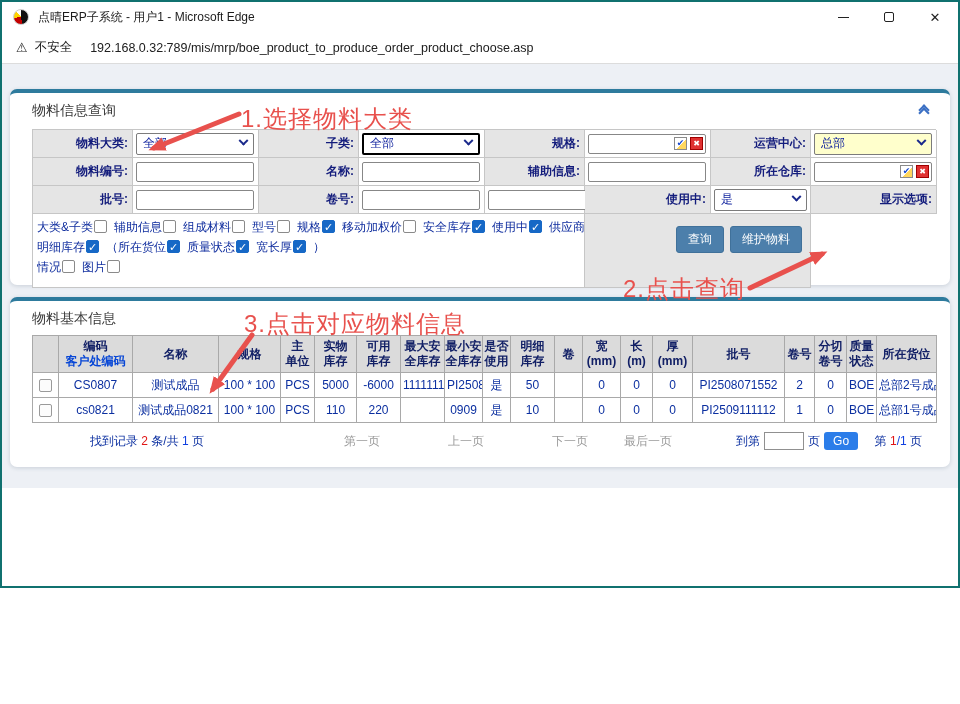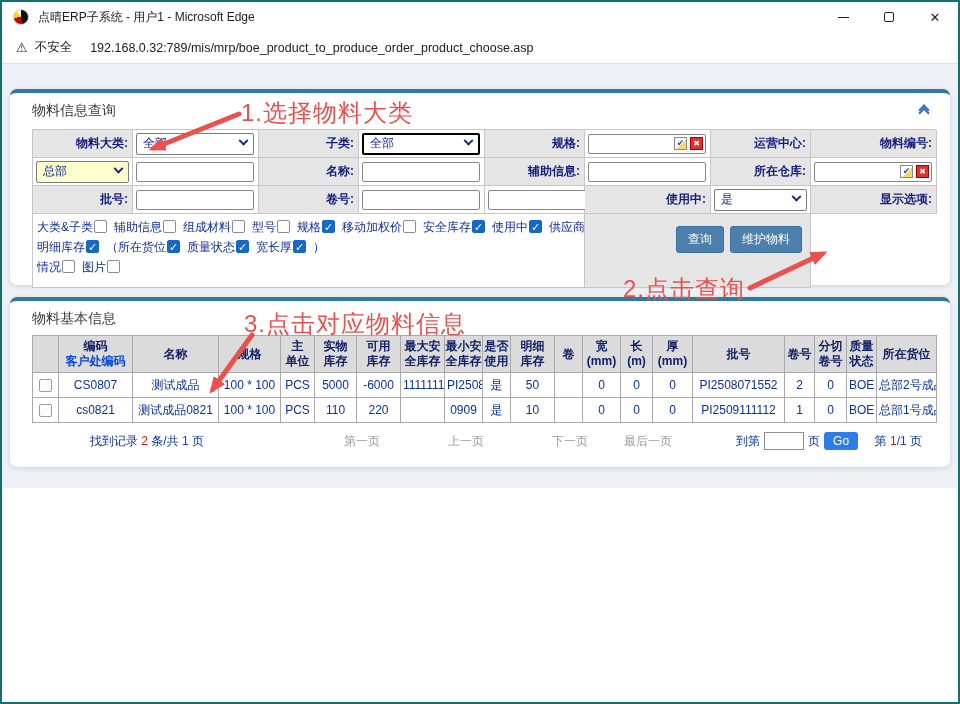--- a/index.html
+++ b/index.html
@@ -1,18 +1,18 @@
 <!DOCTYPE html>
 <html><head>
 <meta charset="utf-8">
 <style>
   * { margin:0; padding:0; box-sizing:border-box; }
   html,body { width:960px; height:704px; overflow:hidden; }
   body { font-family:"Liberation Sans","DejaVu Sans",sans-serif; }
-  .window { position:relative; width:960px; height:704px; border:2px solid #10716f; background:#fef9c3; display:flex; flex-direction:column; }
+  .window { position:relative; width:960px; height:588px; border:2px solid #10716f; background:#fef9c3; display:flex; flex-direction:column; }
 
   
   .titlebar { height:30px; background:#fff; display:flex; align-items:center; flex:0 0 auto; }
   .favicon { width:16px; height:16px; border-radius:50%; margin-left:11px; flex:0 0 auto;
     background:conic-gradient(from 0deg at 50% 50%, #111 0deg 170deg, #c40000 170deg 262deg, #ffd400 262deg 320deg, #ffffff 320deg 360deg);
     border:1px solid #ccc; }
   .wtitle { margin-left:9px; font-size:12px; color:#1c1c1c; }
   .win-controls { margin-left:auto; display:flex; height:30px; }
   .win-btn { width:46px; height:30px; display:flex; align-items:center; justify-content:center; }
   .ic-min { width:11px; height:1px; background:#222; }
@@ -138,27 +138,27 @@
               </div>
             </div>
             <div class="fc lbl">规格:</div>
             <div class="fc fld">
               <div class="ibox">
                 <span class="ico-edit">✔</span>
                 <span class="ico-del">✖</span>
               </div>
             </div>
             <div class="fc lbl">运营中心:</div>
-            <div class="fc lbl">物料编号:</div>
             <div class="fc fld">
               <div class="sel yellow">
                 <span class="val">总部</span>
                 <span class="chev"></span>
               </div>
             </div>
+            <div class="fc lbl">物料编号:</div>
             <div class="fc fld">
               <input class="tinput" style="">
             </div>
             <div class="fc lbl">名称:</div>
             <div class="fc fld">
               <input class="tinput" style="">
             </div>
             <div class="fc lbl">辅助信息:</div>
             <div class="fc fld">
               <input class="tinput" style="">
@@ -328,21 +328,21 @@
               <button class="go-btn">Go</button>
             </span>
             <span class="pageind"><span>第 </span><span class="red">1</span><span class="blue">/1</span><span> 页</span></span>
           </div>
       </div>
 
     </div>
   </div>
 
   <div class="overlay">
-    <div class="anno" style="left:239px; top:95px;">1.选择物料大类</div>
+    <div class="anno" style="left:239px; top:101px;">1.选择物料大类</div>
     <div class="anno" style="left:621px; top:271px;">2.点击查询</div>
     <div class="anno" style="left:242px; top:306px;">3.点击对应物料信息</div>
     <svg width="960" height="704" viewBox="0 0 960 704">
       <defs>
         <marker id="ah" markerUnits="userSpaceOnUse" markerWidth="18" markerHeight="16" refX="11" refY="7" orient="auto">
           <polygon points="0,0 17,7 0,14" fill="#e8514d"></polygon>
         </marker>
       </defs>
       <line x1="237" y1="112" x2="152" y2="146" stroke="#e8514d" stroke-width="5" stroke-linecap="round" marker-end="url(#ah)"></line>
       <line x1="748" y1="286" x2="820" y2="252" stroke="#e8514d" stroke-width="5" stroke-linecap="round" marker-end="url(#ah)"></line>

